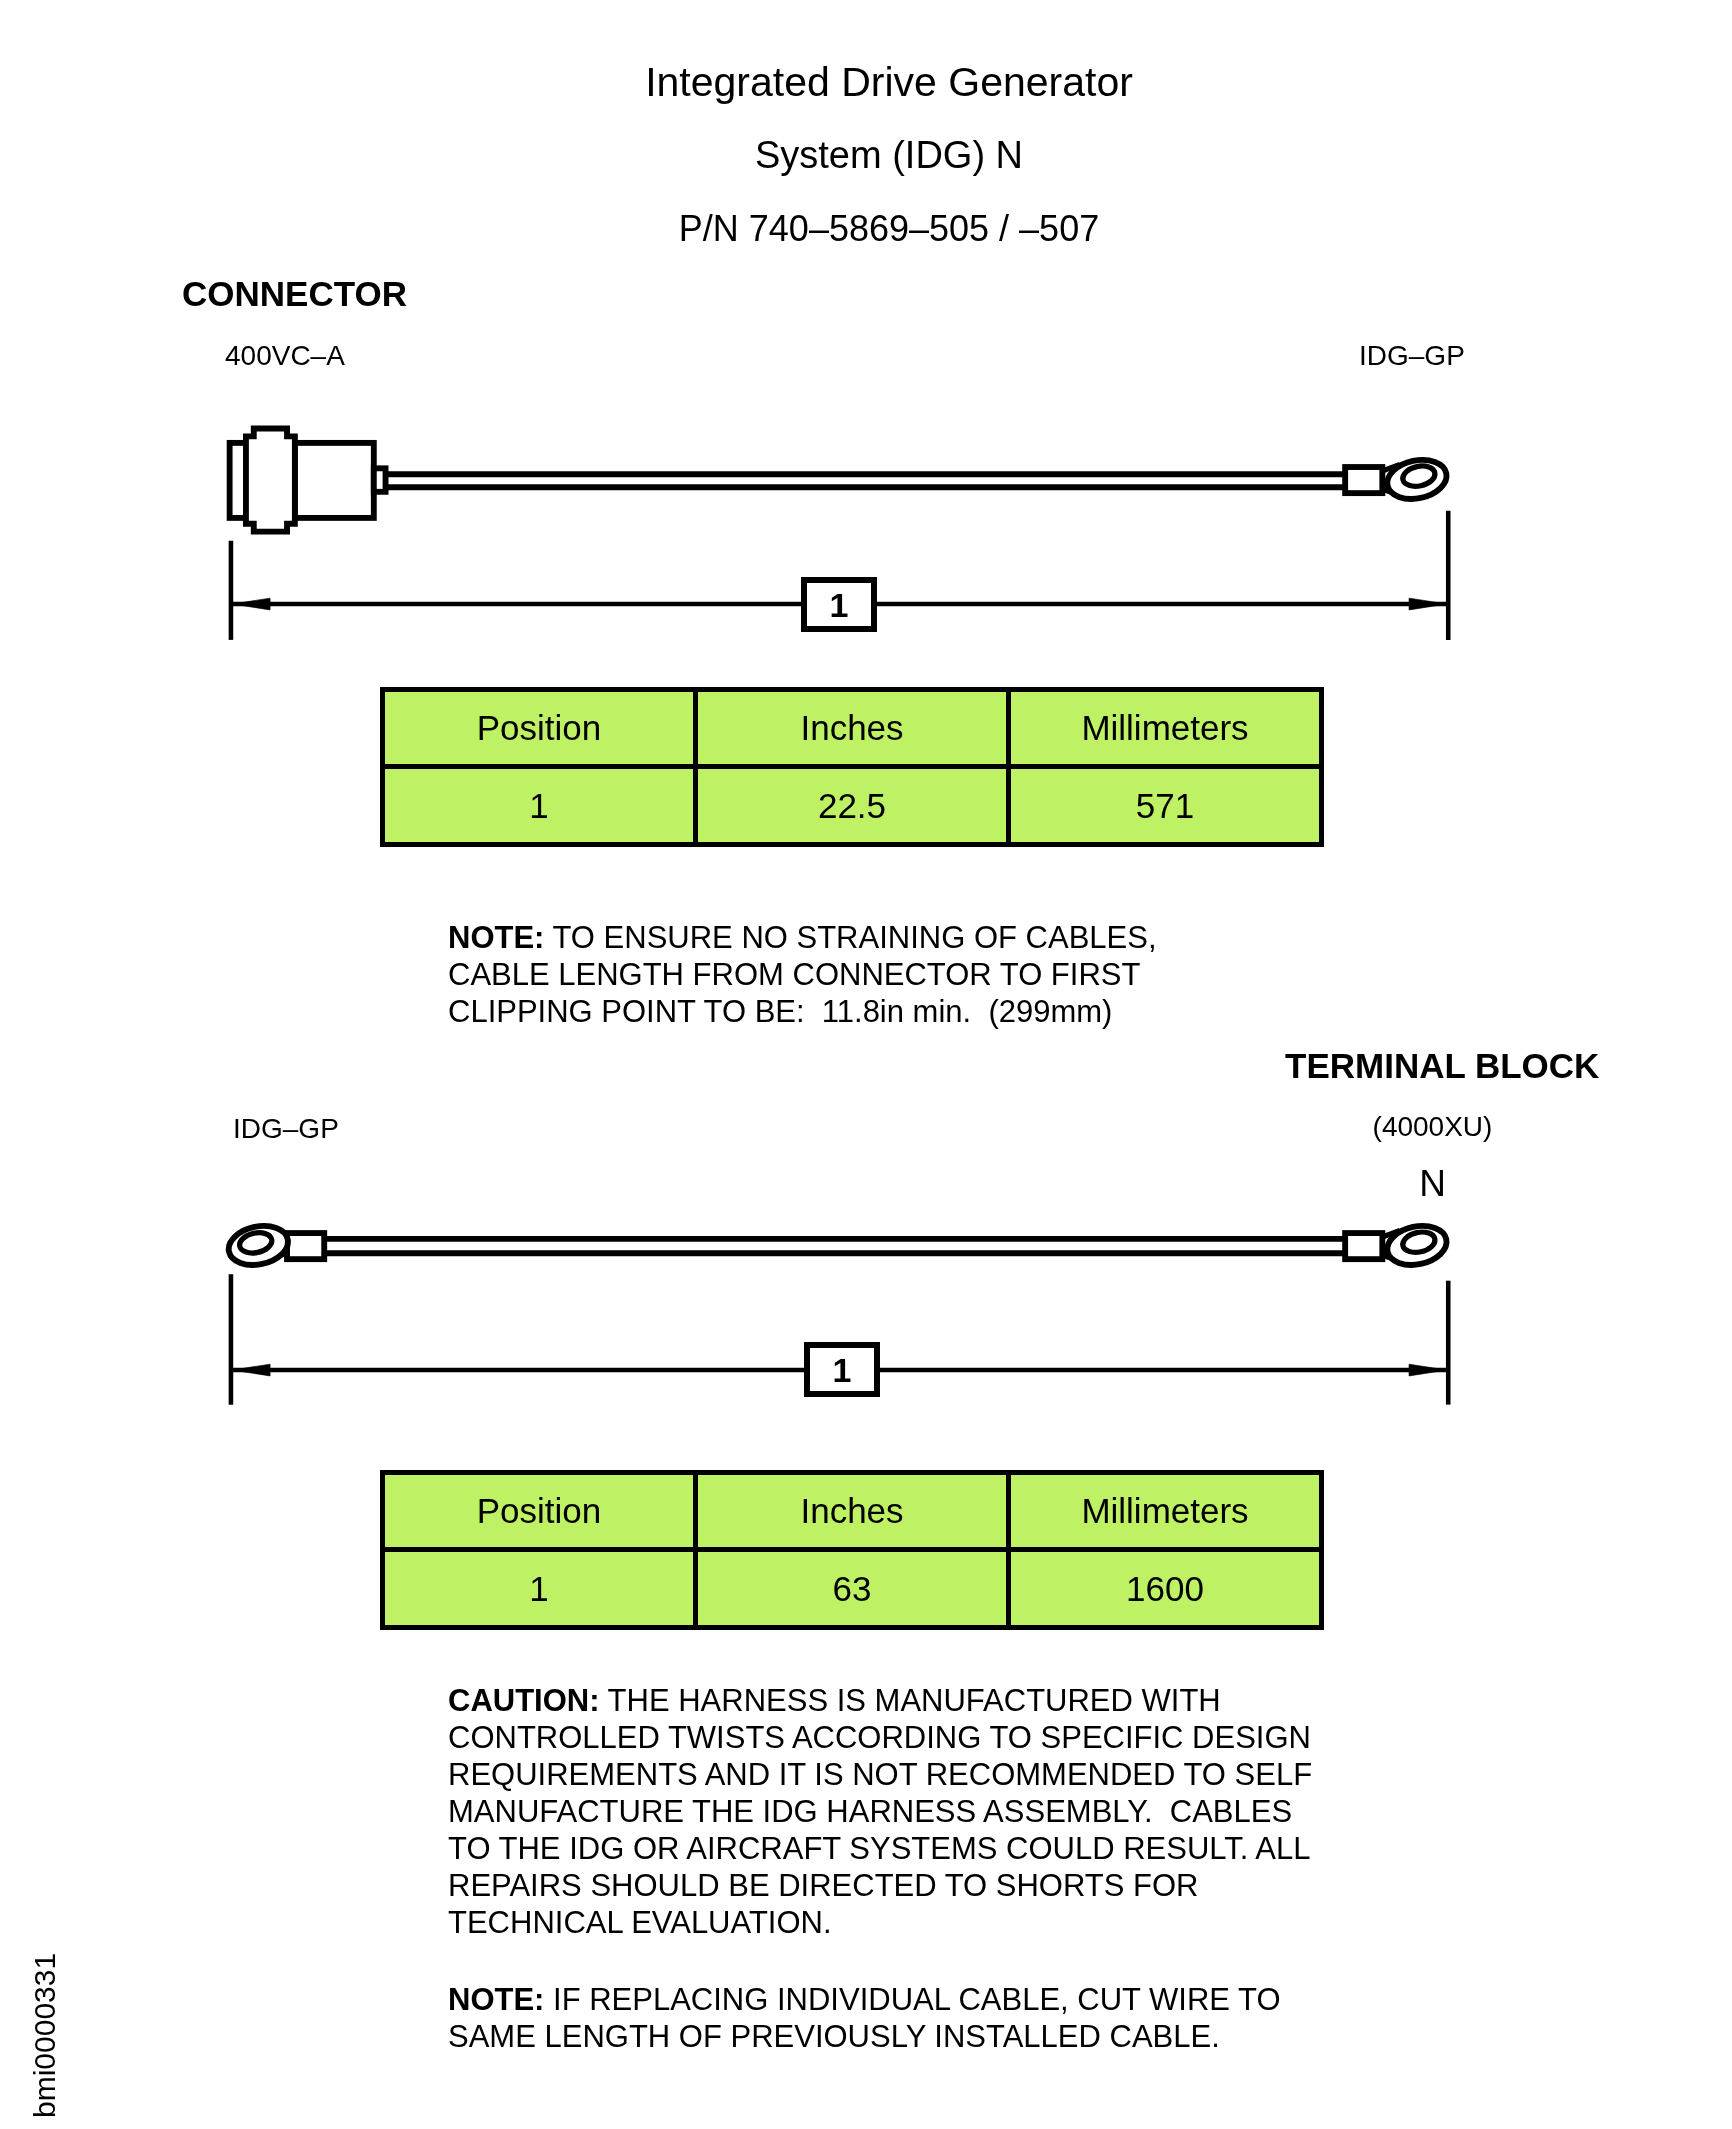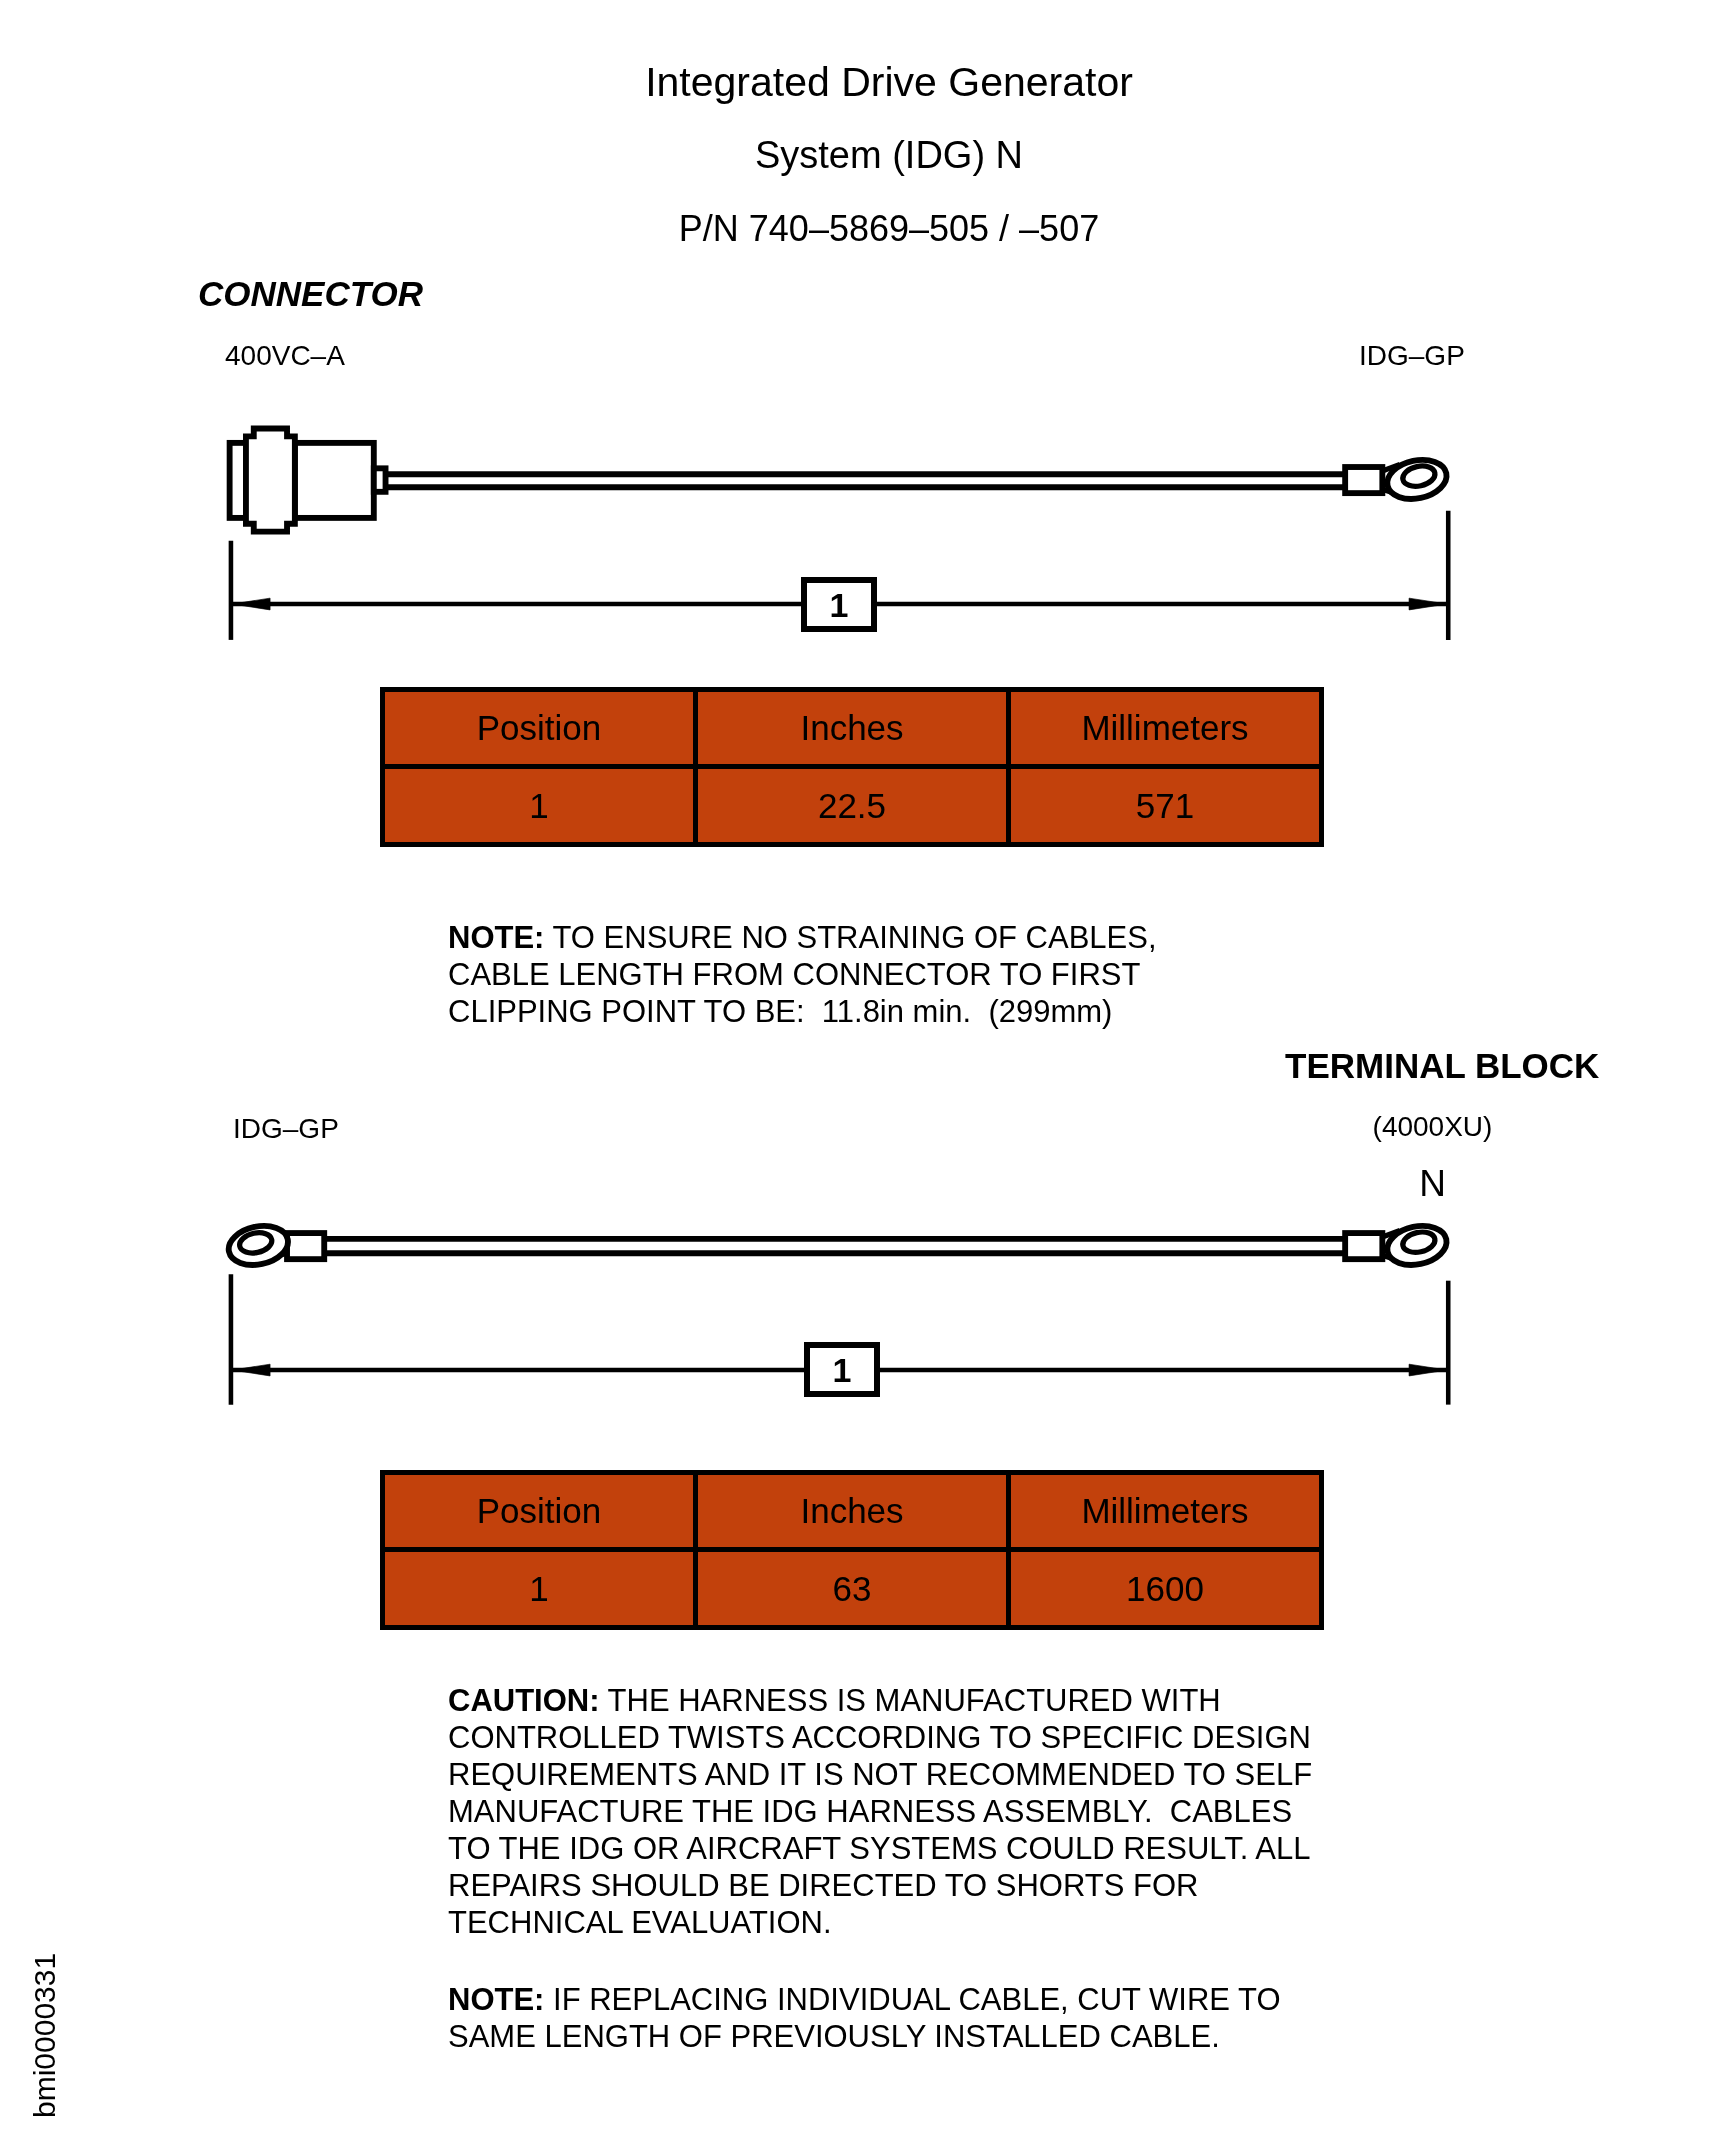--- a/index.html
+++ b/index.html
@@ -7,41 +7,41 @@
     position:relative;width:1732px;height:2129px;background:#fff;
     font-family:"Liberation Sans","DejaVu Sans",sans-serif;color:#000;
     overflow:hidden;
   }
   .abs{position:absolute;}
   .ctr{left:0;width:1732px;text-align:center;padding-left:23px;}
   #title1{top:62px;font-size:41px;line-height:1;}
   #title2{top:136px;font-size:38px;line-height:1;}
   #pn{top:211px;font-size:36px;line-height:1;}
   .heading{font-size:35px;font-weight:bold;line-height:1;}
-  #connector-heading{left:198px;top:276px;font-style:italic;}
+  #connector-heading{left:182px;top:276px;}
   #terminal-heading{left:1285px;top:1048px;}
   .lbl{font-size:28px;line-height:1;}
   #lbl-400vc{left:225px;top:342px;}
   #lbl-idggp-1{left:1359px;top:342px;}
   #lbl-idggp-2{left:233px;top:1115px;}
   #lbl-4000xu{left:1353px;top:1113px;width:159px;text-align:center;}
   #lbl-n{left:1353px;top:1165px;width:159px;text-align:center;font-size:37px;}
   svg.diagram{position:absolute;left:0;width:1732px;display:block;}
   #svg1{top:405px;height:248px;}
   #svg2{top:1214px;height:196px;}
   .dimbox{
     position:absolute;box-sizing:border-box;width:76px;height:55px;
     border:6.5px solid #000;background:#fff;display:flex;align-items:center;
     justify-content:center;font-size:34px;font-weight:600;line-height:1;
   }
   #dimbox1{left:801px;top:577px;}
   #dimbox2{left:804px;top:1342px;}
   table.dimtable{
     position:absolute;border-collapse:collapse;table-layout:fixed;
-    background:#c2410c;
+    background:#bef264;
     border-radius:15px;
   }
   #table1{left:380px;top:687px;}
   #table2{left:380px;top:1470px;}
   .dimtable td{
     border:5.9px solid #000;width:308px;text-align:center;vertical-align:middle;
     font-size:35px;padding:0;
   }
   .dimtable tr.hdr td{height:72px;}
   .dimtable tr.dat td{height:73px;}

